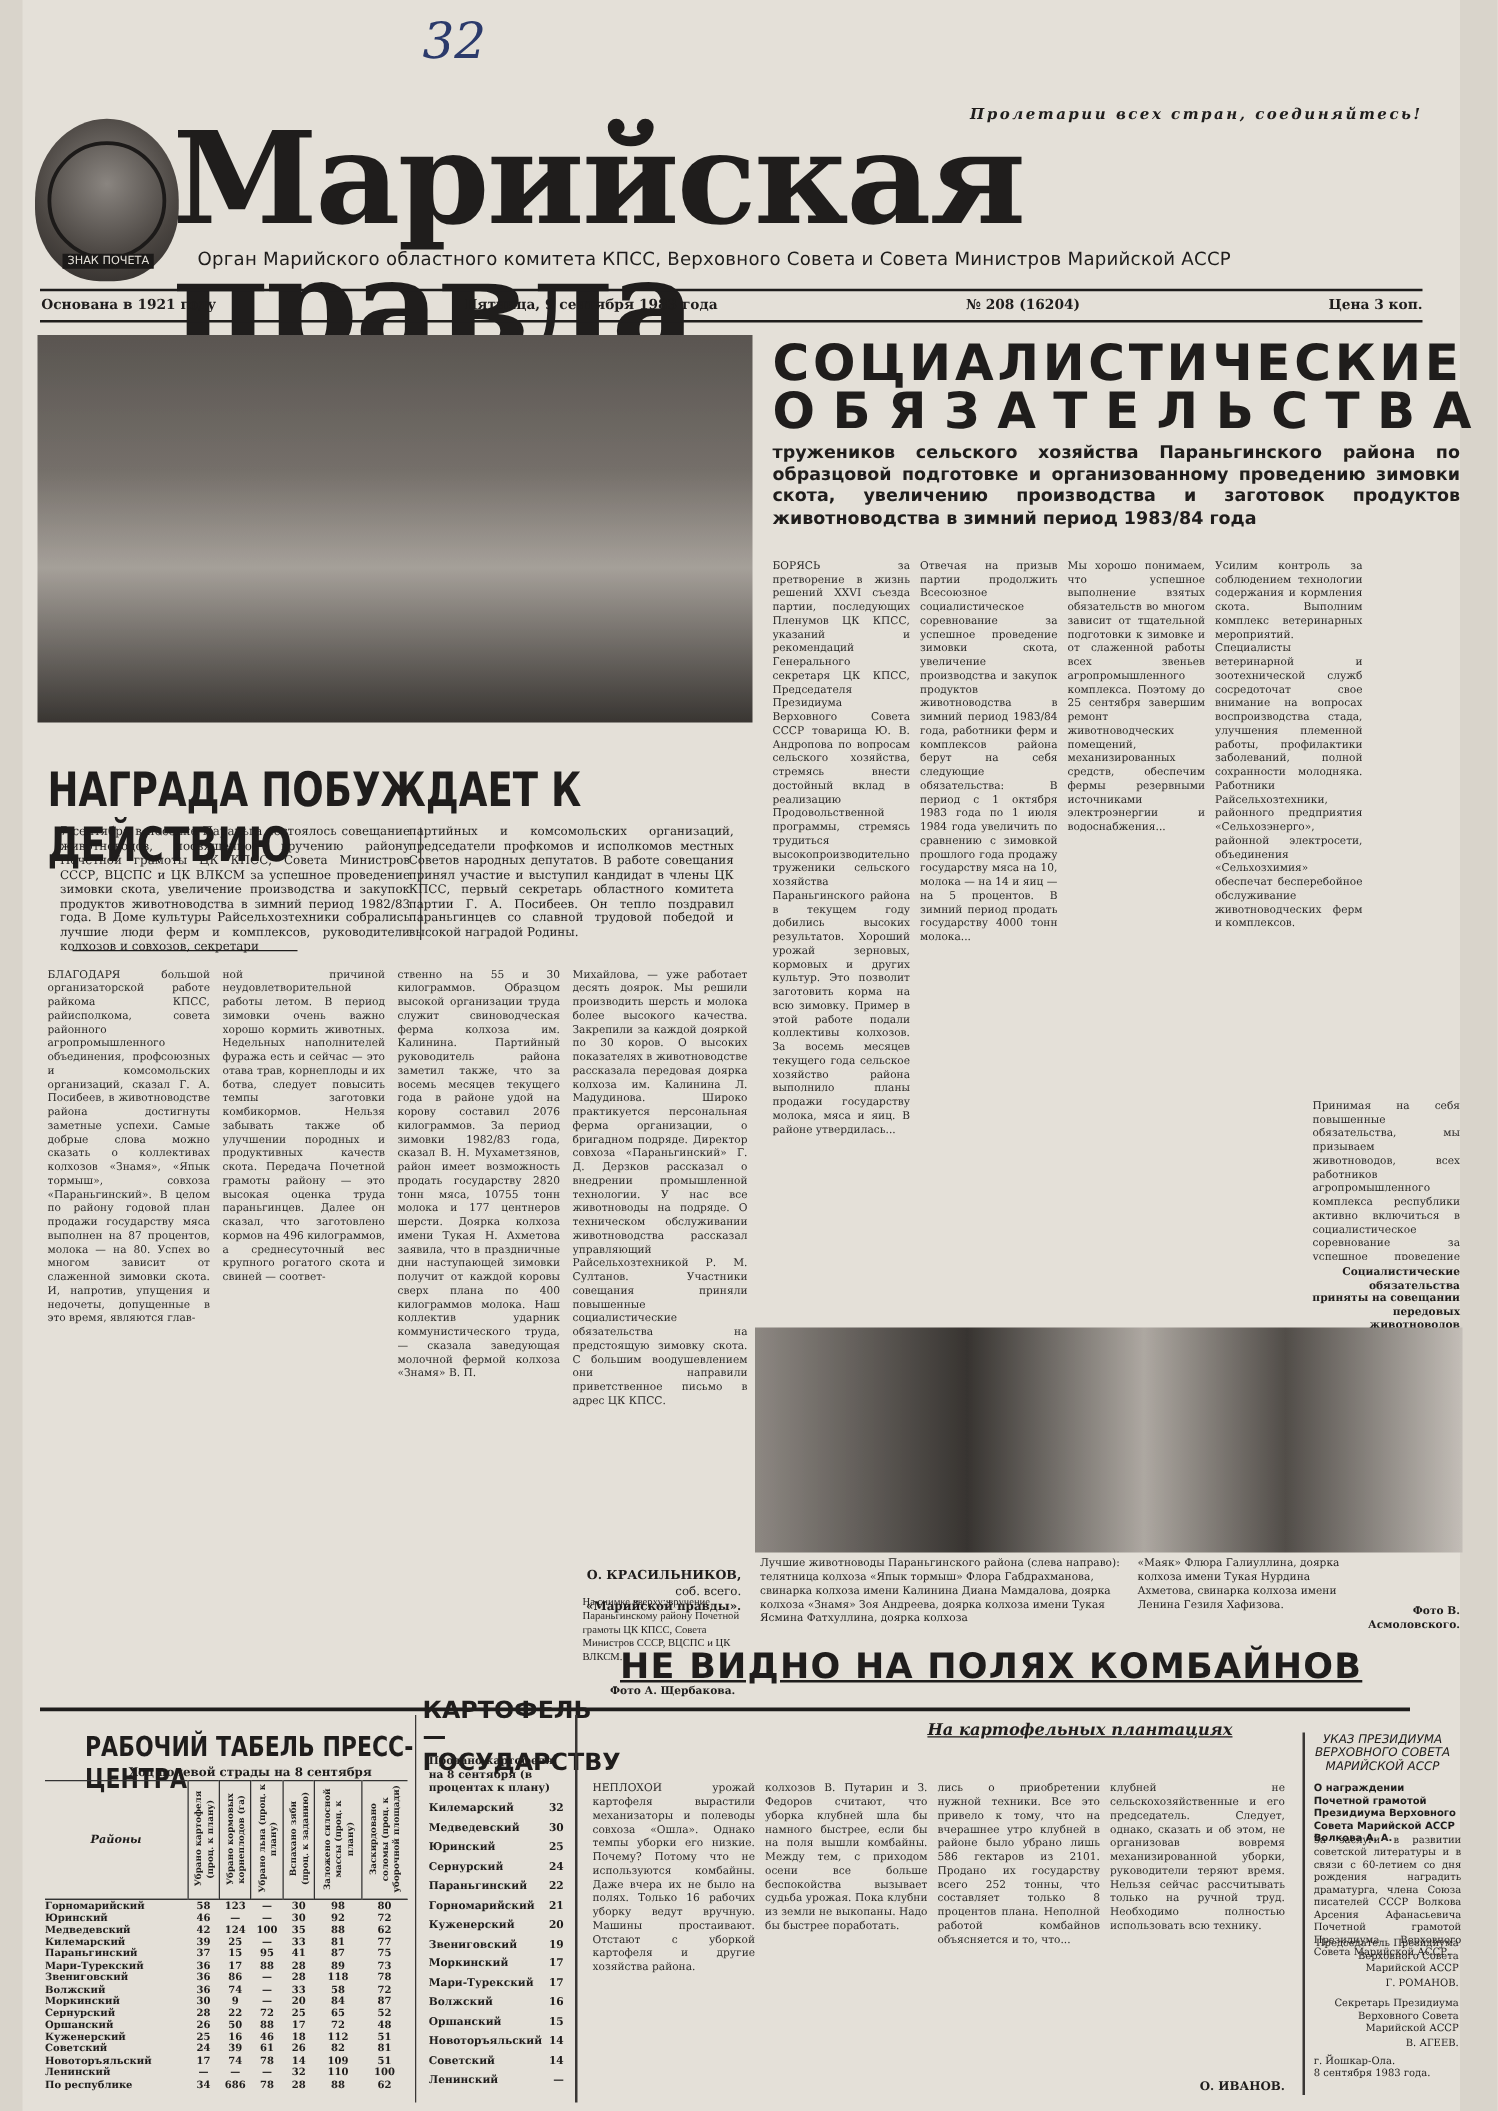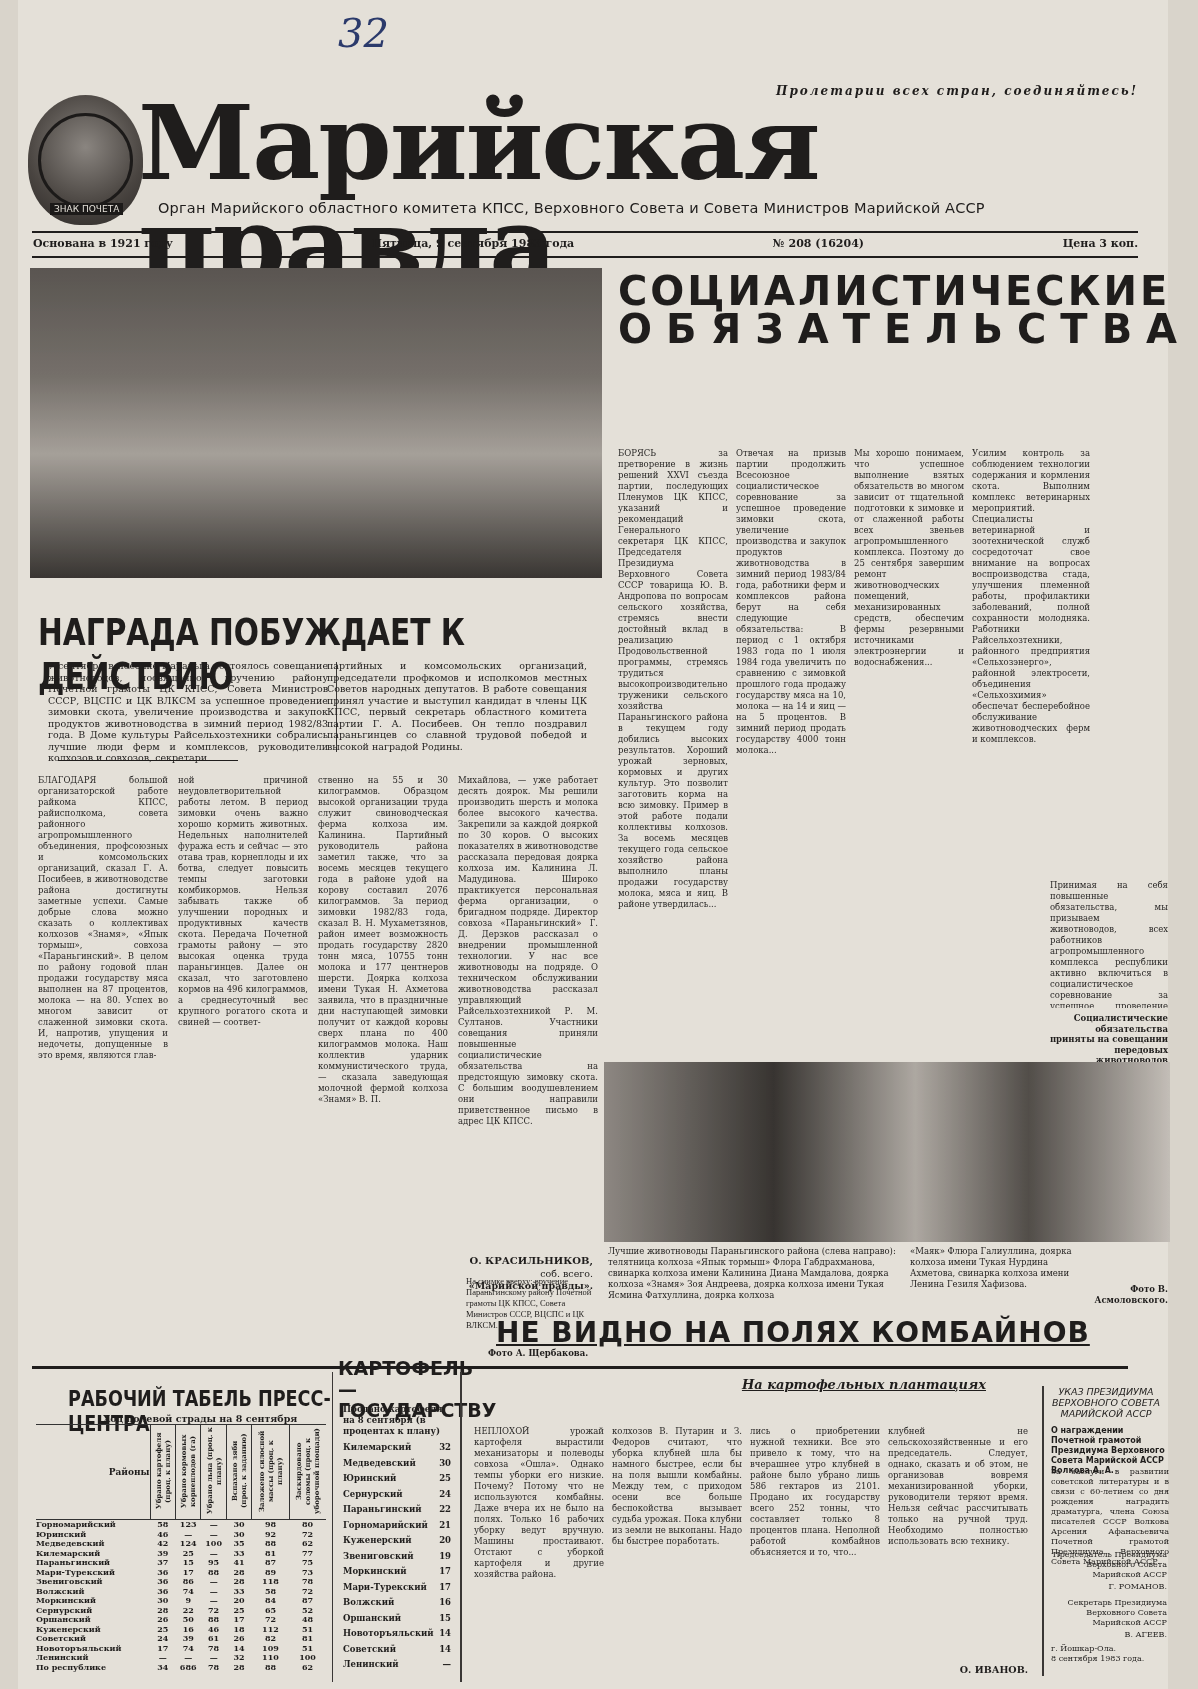--- a/index.html
+++ b/index.html
@@ -25,21 +25,21 @@
   .nagrada { left: 20px; top: 610px; font-size: 38px; letter-spacing: 0; transform: scaleX(0.78); transform-origin: left; width: 740px; }
   .lead { position: absolute; font-size: 9.5px; line-height: 11.5px; text-align: justify; }
   .col { position: absolute; font-size: 8.5px; line-height: 11px; text-align: justify; color: #2a2827; overflow: hidden; }
   .colrule { position: absolute; width: 1px; background: #3a3735; }
   .caption { position: absolute; font-size: 8.5px; line-height: 11px; }
   .sig { position: absolute; font-size: 9.5px; font-weight: bold; text-align: right; }
   .tabel-title { left: 50px; top: 1386px; font-size: 22px; transform: scaleX(0.8); transform-origin: left; width: 360px; }
   .tabel-sub { position: absolute; left: 85px; top: 1413px; font-size: 9.5px; font-weight: bold; }
   table.tbl { position: absolute; left: 18px; top: 1424px; width: 290px; border-collapse: collapse; font-size: 8px; font-weight: bold; }
   table.tbl th { font-weight: bold; font-size: 7px; height: 92px; border-left: 1px solid #333; vertical-align: bottom; padding: 2px 0; }
-  table.tbl th.first { border-left: none; text-align: right; vertical-align: middle; font-size: 9px; }
+  table.tbl th.first { border-left: none; text-align: center; vertical-align: middle; font-size: 9px; font-style: italic; }
   table.tbl th .v { writing-mode: vertical-rl; transform: rotate(180deg); display: inline-block; line-height: 9px; max-height: 88px; }
   table.tbl thead tr { border-top: 1px solid #333; border-bottom: 1px solid #333; }
   table.tbl td { text-align: center; line-height: 9.5px; }
   table.tbl td.name { text-align: left; white-space: nowrap; }
   .kart-title { left: 320px; top: 1358px; font-size: 19px; line-height: 21px; }
   .kart-sub { position: absolute; left: 325px; top: 1404px; width: 100px; font-size: 8.5px; font-weight: bold; line-height: 11px; }
   .kart-list { position: absolute; left: 325px; top: 1442px; width: 108px; font-size: 8.5px; font-weight: bold; }
   .kart-list .row { display: flex; justify-content: space-between; height: 15.5px; }
   .kombain-kicker { position: absolute; right: 182px; top: 1377px; font-style: italic; font-weight: bold; font-size: 13px; text-decoration: underline; }
   .kombain { left: 478px; top: 1316px; font-size: 28px; letter-spacing: 1px; text-decoration: underline; }
@@ -70,20 +70,21 @@
     <span>Пятница, 9 сентября 1983 года</span>
     <span>№ 208 (16204)</span>
     <span>Цена 3 коп.</span>
   </div>
   <div class="rule" style="left:14px; right:30px; top:256px;"></div>
 
   <div class="photo photo1"></div>
 
   <div class="h-big soc1">СОЦИАЛИСТИЧЕСКИЕ</div>
   <div class="h-big soc2">ОБЯЗАТЕЛЬСТВА</div>
+  <div class="soc-sub">тружеников сельского хозяйства Параньгинского района по образцовой подготовке и организованному проведению зимовки скота, увеличению производства и заготовок продуктов животноводства в зимний период 1983/84 года</div>
 
   <div class="col" style="left:600px; top:448px; width:110px; height:600px;">БОРЯСЬ за претворение в жизнь решений XXVI съезда партии, последующих Пленумов ЦК КПСС, указаний и рекомендаций Генерального секретаря ЦК КПСС, Председателя Президиума Верховного Совета СССР товарища Ю. В. Андропова по вопросам сельского хозяйства, стремясь внести достойный вклад в реализацию Продовольственной программы, стремясь трудиться высокопроизводительно, труженики сельского хозяйства Параньгинского района в текущем году добились высоких результатов. Хороший урожай зерновых, кормовых и других культур. Это позволит заготовить корма на всю зимовку. Пример в этой работе подали коллективы колхозов. За восемь месяцев текущего года сельское хозяйство района выполнило планы продажи государству молока, мяса и яиц. В районе утвердилась...</div>
   <div class="col" style="left:718px; top:448px; width:110px; height:600px;">Отвечая на призыв партии продолжить Всесоюзное социалистическое соревнование за успешное проведение зимовки скота, увеличение производства и закупок продуктов животноводства в зимний период 1983/84 года, работники ферм и комплексов района берут на себя следующие обязательства: В период с 1 октября 1983 года по 1 июля 1984 года увеличить по сравнению с зимовкой прошлого года продажу государству мяса на 10, молока — на 14 и яиц — на 5 процентов. В зимний период продать государству 4000 тонн молока...</div>
   <div class="col" style="left:836px; top:448px; width:110px; height:600px;">Мы хорошо понимаем, что успешное выполнение взятых обязательств во многом зависит от тщательной подготовки к зимовке и от слаженной работы всех звеньев агропромышленного комплекса. Поэтому до 25 сентября завершим ремонт животноводческих помещений, механизированных средств, обеспечим фермы резервными источниками электроэнергии и водоснабжения...</div>
   <div class="col" style="left:954px; top:448px; width:118px; height:440px;">Усилим контроль за соблюдением технологии содержания и кормления скота. Выполним комплекс ветеринарных мероприятий. Специалисты ветеринарной и зоотехнической служб сосредоточат свое внимание на вопросах воспроизводства стада, улучшения племенной работы, профилактики заболеваний, полной сохранности молодняка. Работники Райсельхозтехники, районного предприятия «Сельхозэнерго», районной электросети, объединения «Сельхозхимия» обеспечат бесперебойное обслуживание животноводческих ферм и комплексов.</div>
   <div class="col" style="left:1032px; top:880px; width:118px; height:128px;">Принимая на себя повышенные обязательства, мы призываем животноводов, всех работников агропромышленного комплекса республики активно включиться в социалистическое соревнование за успешное проведение предстоящей зимовки скота, увеличение производства и повышение качества продуктов животноводства, выполнение и перевыполнение планов и социалистических обязательств одиннадцатой пятилетки.</div>
   <div class="obyaz-note">Социалистические обязательства приняты на совещании передовых животноводов Параньгинского района 7 сентября 1983 года.</div>
 
   <div class="h-big nagrada">НАГРАДА ПОБУЖДАЕТ К ДЕЙСТВИЮ</div>
   <div class="lead" style="left:30px; top:660px; width:280px;">7 сентября в поселке Параньга состоялось совещание животноводов, посвященное вручению району Почетной грамоты ЦК КПСС, Совета Министров СССР, ВЦСПС и ЦК ВЛКСМ за успешное проведение зимовки скота, увеличение производства и закупок продуктов животноводства в зимний период 1982/83 года. В Доме культуры Райсельхозтехники собрались лучшие люди ферм и комплексов, руководители колхозов и совхозов, секретари</div>

